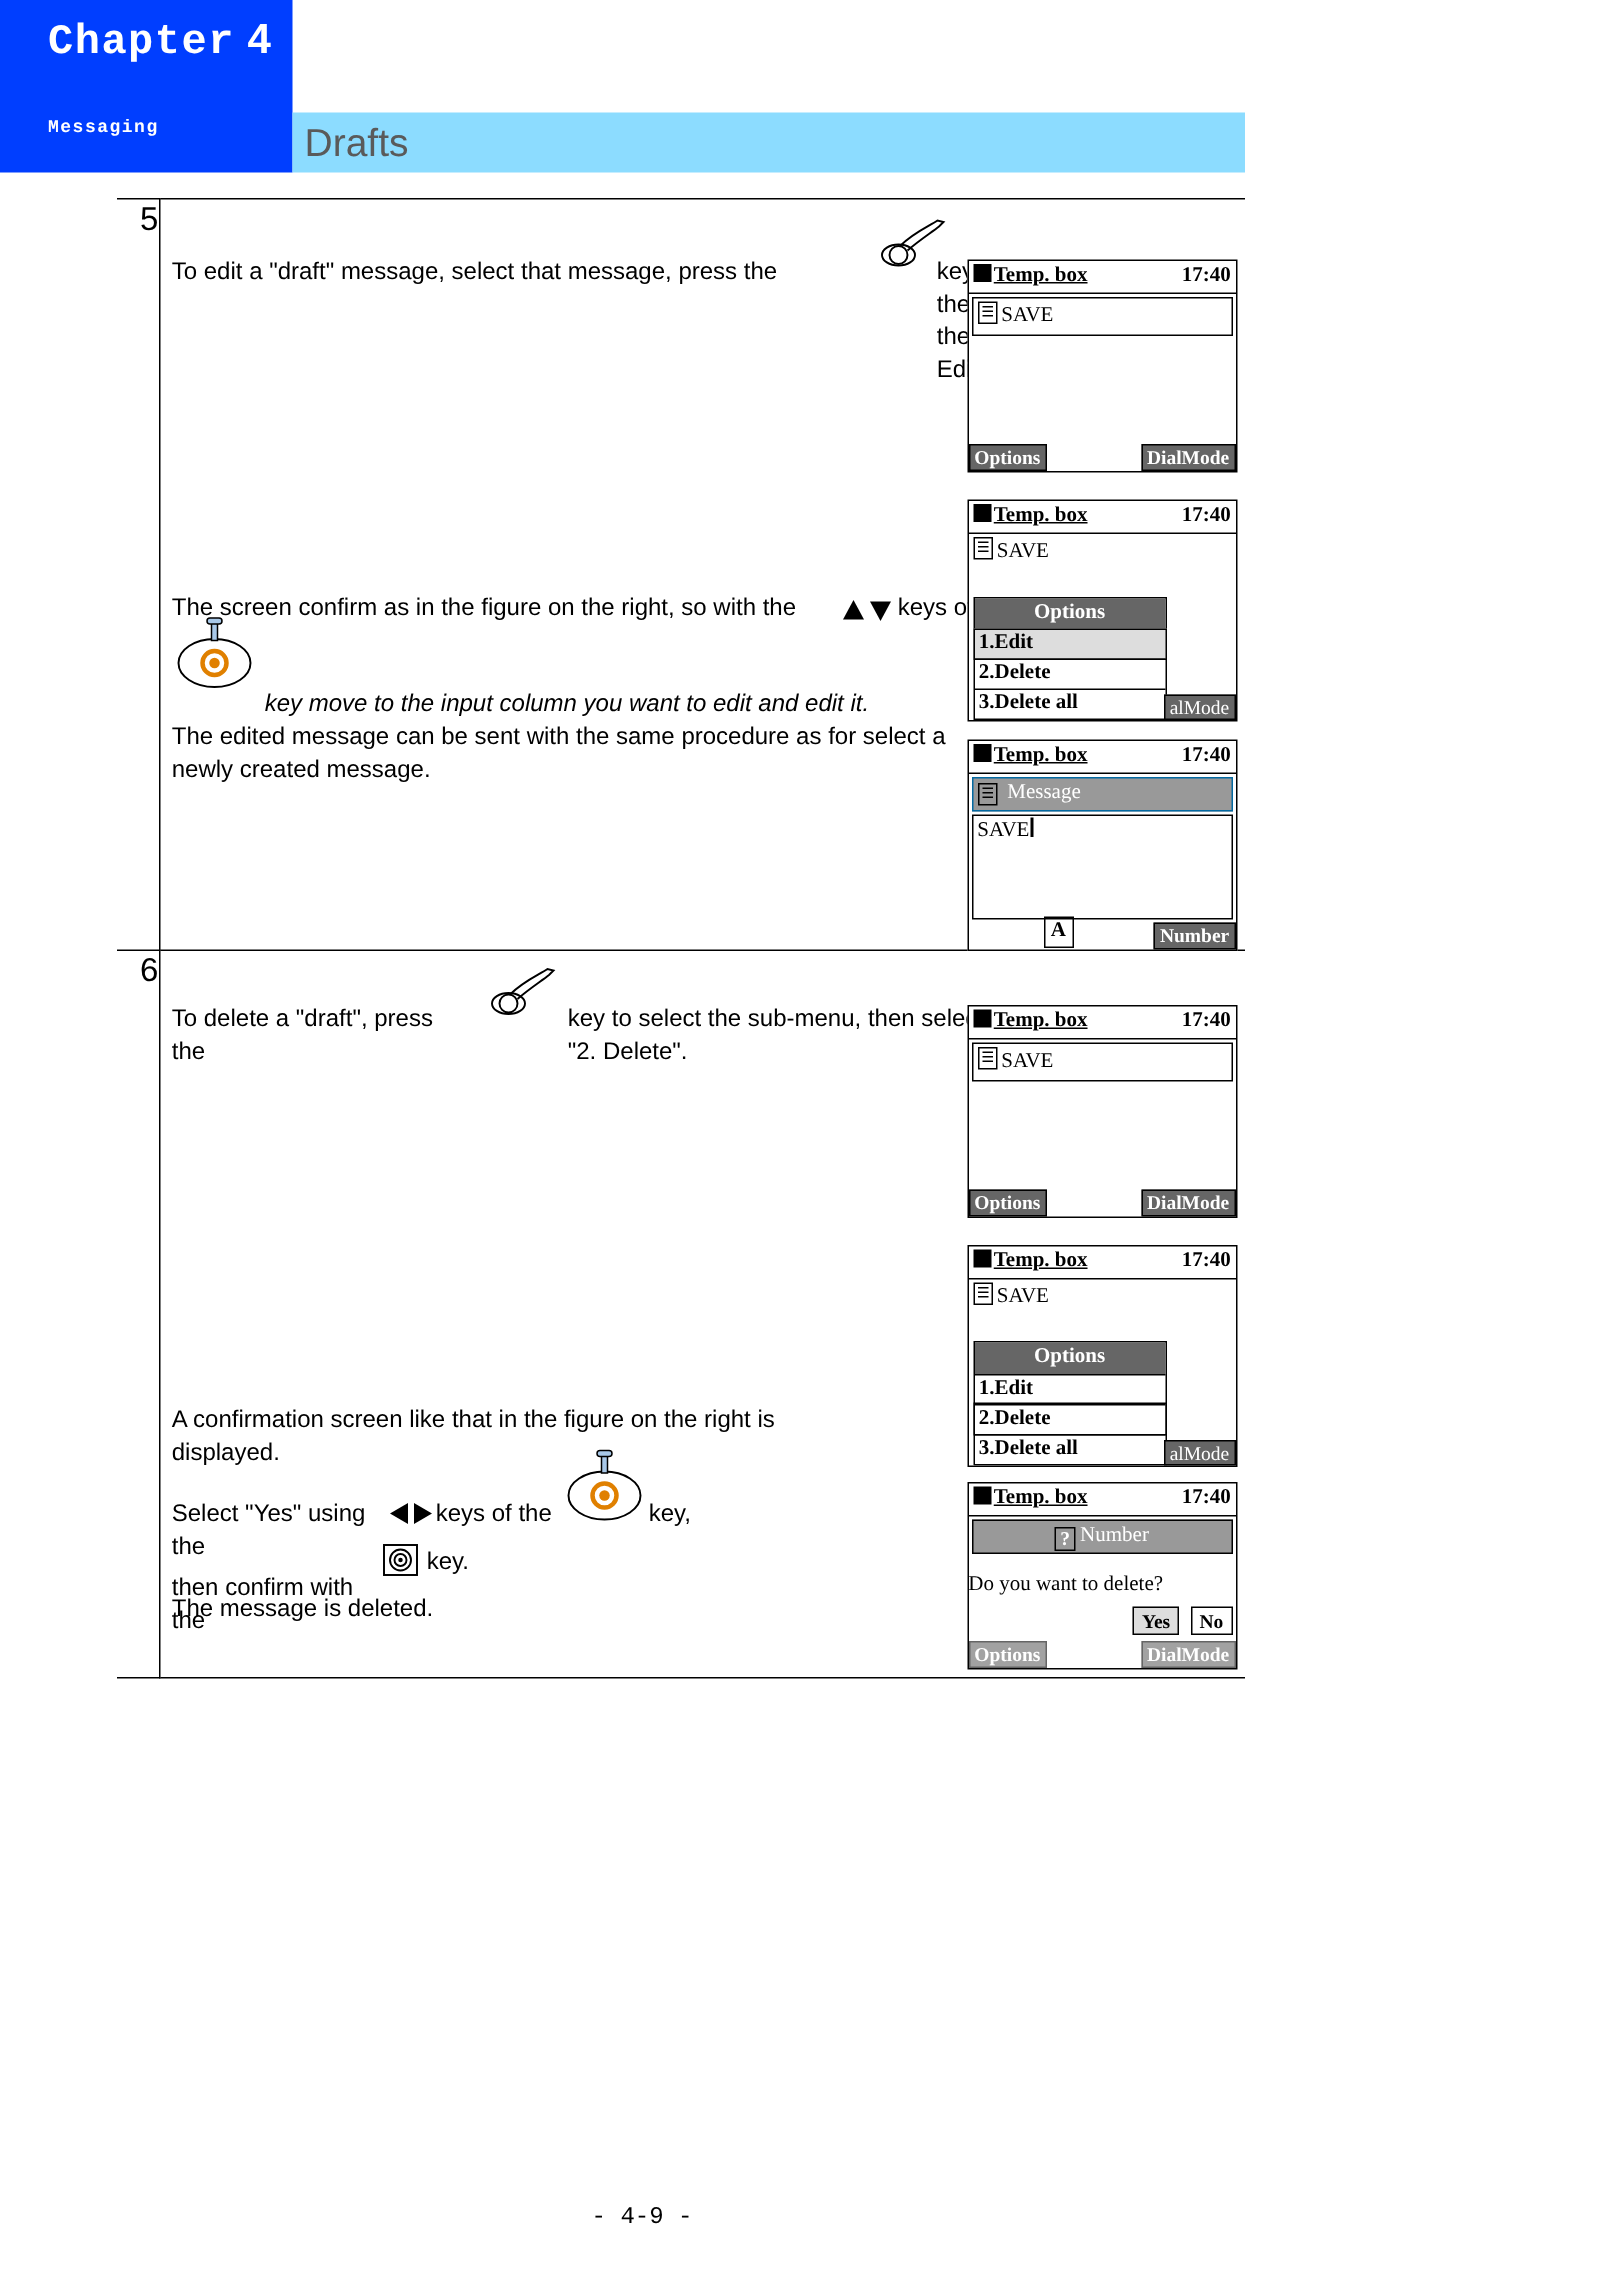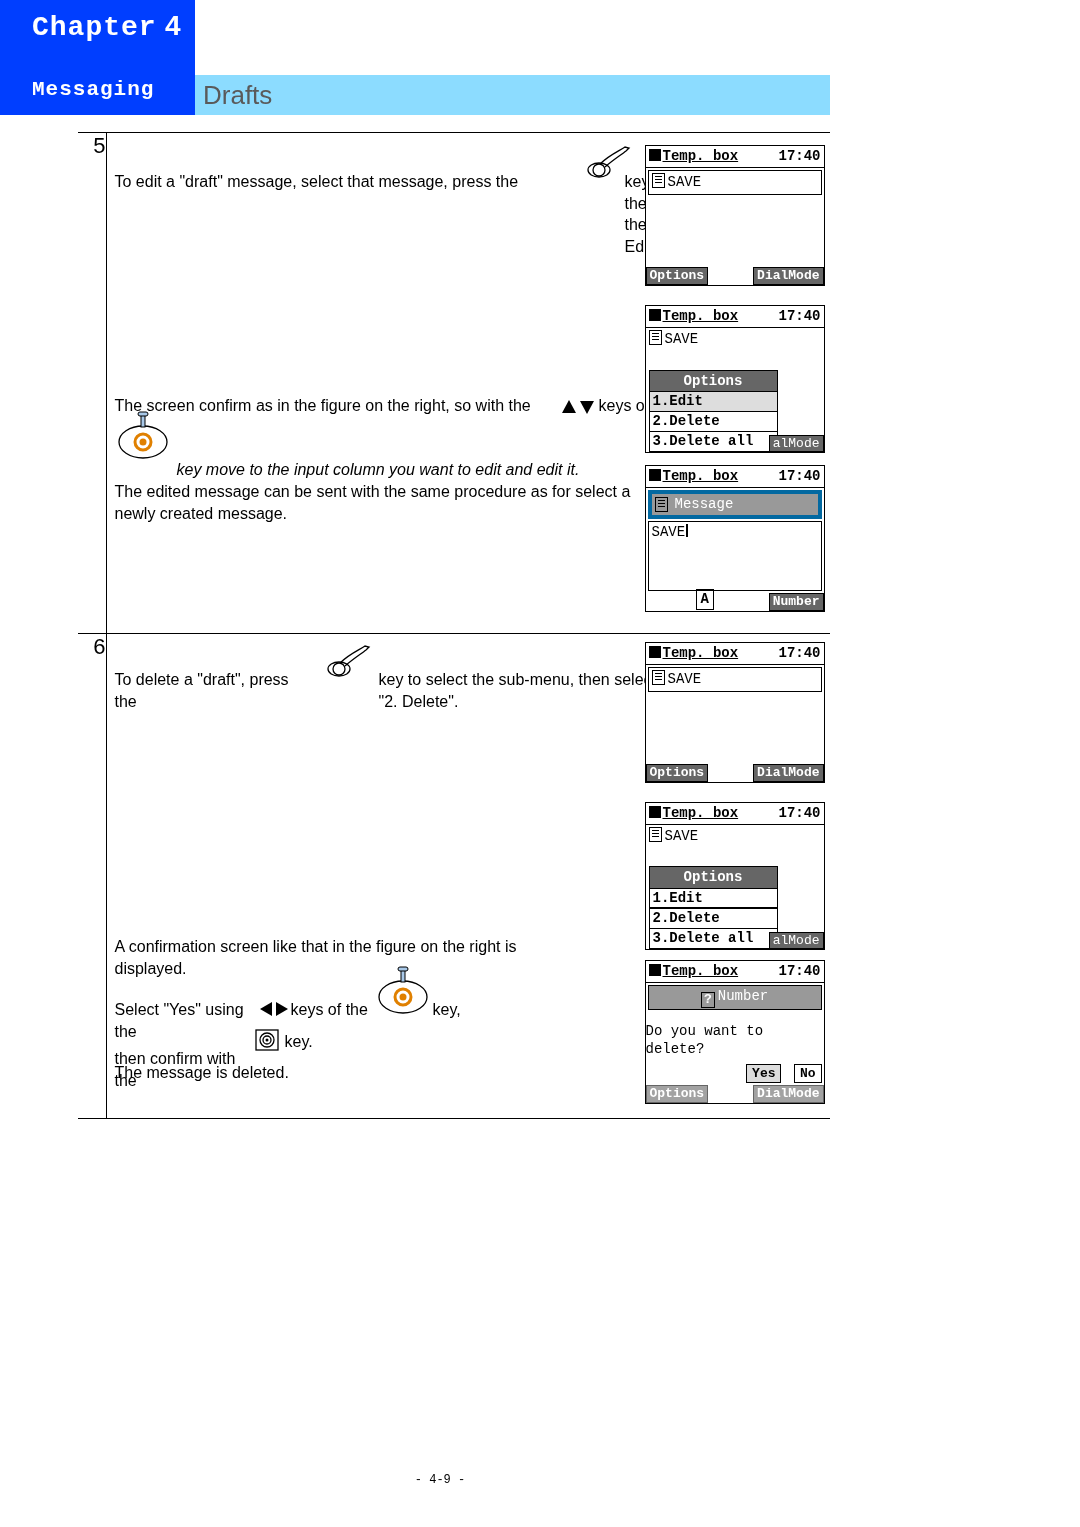--- a/index.html
+++ b/index.html
@@ -1,21 +1,21 @@
 <!DOCTYPE html>
 <html><head>
 <meta charset="utf-8">
 <style>
   * { box-sizing: border-box; margin: 0; padding: 0; }
   body { width: 1080px; height: 1527px; background: #fff; font-family: Arial, Helvetica, sans-serif; position: relative; }
 
   .blue-sidebar { position: absolute; left: 0; top: 0; width: 195px; height: 115px; background: #003eff; padding: 10px 0 0 32px; }
   .chapter-label { font-family: "Courier New", monospace; font-weight: bold; font-size: 28px; color: #fff; letter-spacing: 1px; }
   .chapter-num { font-family: Arial; font-weight: bold; font-size: 28px; color: #fff; margin-left: 4px; }
-  .subsidebar { position: absolute; left: 32px; top: 78px; font-family: "Courier New", monospace; font-weight: bold; font-size: 21px; color: #fff; letter-spacing: 1px; }
+  .subsidebar { position: absolute; left: 32px; top: 78px; font-family: "Courier New", monospace; font-weight: bold; font-size: 12px; color: #fff; letter-spacing: 1px; }
   .light-blue { position: absolute; left: 195px; top: 75px; width: 635px; height: 40px; background: #8cdcff; }
   .section-title { position: absolute; left: 203px; top: 80px; font-family: Arial; font-size: 26px; color: #5a5a5a; }
 
   .page-table { position: absolute; left: 78px; top: 132px; width: 752px; border-collapse: collapse; }
   .page-table td { border-top: 1.2px solid #000; border-bottom: 1.2px solid #000; vertical-align: top; padding: 0; }
   .step-num-cell { width: 28px; text-align: right; font-size: 22px; padding-top: 16px; padding-right: 0; border-right: 1.2px solid #000; }
   .step-body-cell { padding: 0; }
 
   .body-inner { position: relative; font-size: 16px; color: #000; line-height: 1.35; }
 
@@ -42,51 +42,51 @@
   .s6-arrows-lr { position: absolute; left: 152px; top: 367px; }
   .s6-txt3b { position: absolute; left: 184px; top: 365px; width: 90px; }
   .s6-joystick { position: absolute; left: 268px; top: 330px; }
   .s6-txt3c { position: absolute; left: 326px; top: 365px; width: 50px; }
   .s6-txt4 { position: absolute; left: 8px; top: 414px; width: 140px; }
   .s6-circlekey { position: absolute; left: 148px; top: 395px; }
   .s6-txt4b { position: absolute; left: 178px; top: 397px; width: 50px; }
   .s6-txt5 { position: absolute; left: 8px; top: 428px; width: 200px; }
 
   
-  .phone { position: absolute; width: 180px; border: 1.4px solid #000; background: #fff; font-family: Liberation Mono, monospace; font-size: 14px; }
+  .phone { position: absolute; width: 180px; border: 1.4px solid #000; background: #fff; font-family: Liberation Serif, serif; font-size: 14px; margin-top: 28px; }
   .phone-top { display: flex; justify-content: space-between; padding: 1px 3px; border-bottom: 1px solid #000; font-weight: bold; }
   .phone-top .sq { display:inline-block; width:12px; height:12px; background:#000; margin-right:2px; vertical-align:-1px;}
   .phone-row { padding: 2px 3px; }
   .phone-row.boxed { border: 1px solid #000; margin: 2px; }
   .phone-body-pad { height: 70px; }
   .phone-soft { display: flex; justify-content: space-between; padding: 0; font-weight: bold; height:18px; }
   .softbtn { background:#666; color:#fff; padding:1px 3px; border:1px solid #000; font-size:13px; line-height:1;}
   .softbtn.right{ }
   .options-pop { position:absolute; border:1px solid #000; background:#fff; font-weight:bold; }
   .options-pop .hdr { background:#666; color:#fff; text-align:center; padding:1px 0; }
   .options-pop .item { padding:0 3px; border-top:1px solid #000;}
   .options-pop .item.sel { background:#ddd; border:1px solid #000; margin:-1px;}
   .options-pop .item.hilite { outline:1px solid #000; }
 
-  .msg-hdr { background:#999; color:#fff; border:4px solid #0369a1; margin:2px; padding:1px 3px; display:flex; align-items:center; gap:4px;}
+  .msg-hdr { background:#999; color:#fff; border:1px solid #0369a1; margin:2px; padding:1px 3px; display:flex; align-items:center; gap:4px;}
   .msg-body { border:1px solid #000; margin:2px; padding:1px 3px; height:70px; }
   .msg-a { position:absolute; left:50px; bottom:1px; border:1px solid #000; padding:0 4px; font-weight:bold;}
 
   .warn-hdr { background:#999; color:#fff; border:1px solid #000; margin:2px; text-align:center; padding:1px 0; }
   .warn-q { text-align:left; padding:10px 0 6px 0; font-size:14px; line-height:1.3;}
   .yesno { text-align:right; padding-bottom:2px; }
   .yn { border:1.4px solid #000; padding:1px 5px; font-weight:bold; font-size:13px; margin:0 2px;}
   .yn.active { background:#ddd; }
 
   .doc-icon { display:inline-block; width:13px; height:15px; border:1.3px solid #000; position:relative; vertical-align:-2px; margin-right:3px;}
   .doc-icon::before{content:"";position:absolute;left:2px;top:2px;width:7px;height:1px;background:#000;box-shadow:0 3px 0 #000,0 6px 0 #000;}
   .qmark-icon { display:inline-block; width:14px;height:16px;border:1.3px solid #000;text-align:center;font-weight:bold;line-height:14px;font-size:13px;vertical-align:-3px;margin-right:3px;}
   .cursor { display:inline-block; width:2px; height:13px; background:#000; vertical-align:-1px; margin-left:1px;}
 
-  .footer { position: absolute; left: 12px; bottom: 40px; width: 856px; text-align: center; font-size: 12px; font-family:"Courier New",monospace;}
+  .footer { position: absolute; left: 0; bottom: 40px; width: 856px; text-align: center; font-size: 16px; font-family:"Courier New",monospace;}
 </style>
 </head>
 <body>
 
 <div class="blue-sidebar">
   <span class="chapter-label">Chapter</span>
   <span class="chapter-num">4</span>
 </div>
 <div class="subsidebar">Messaging</div>
 <div class="light-blue"></div>

